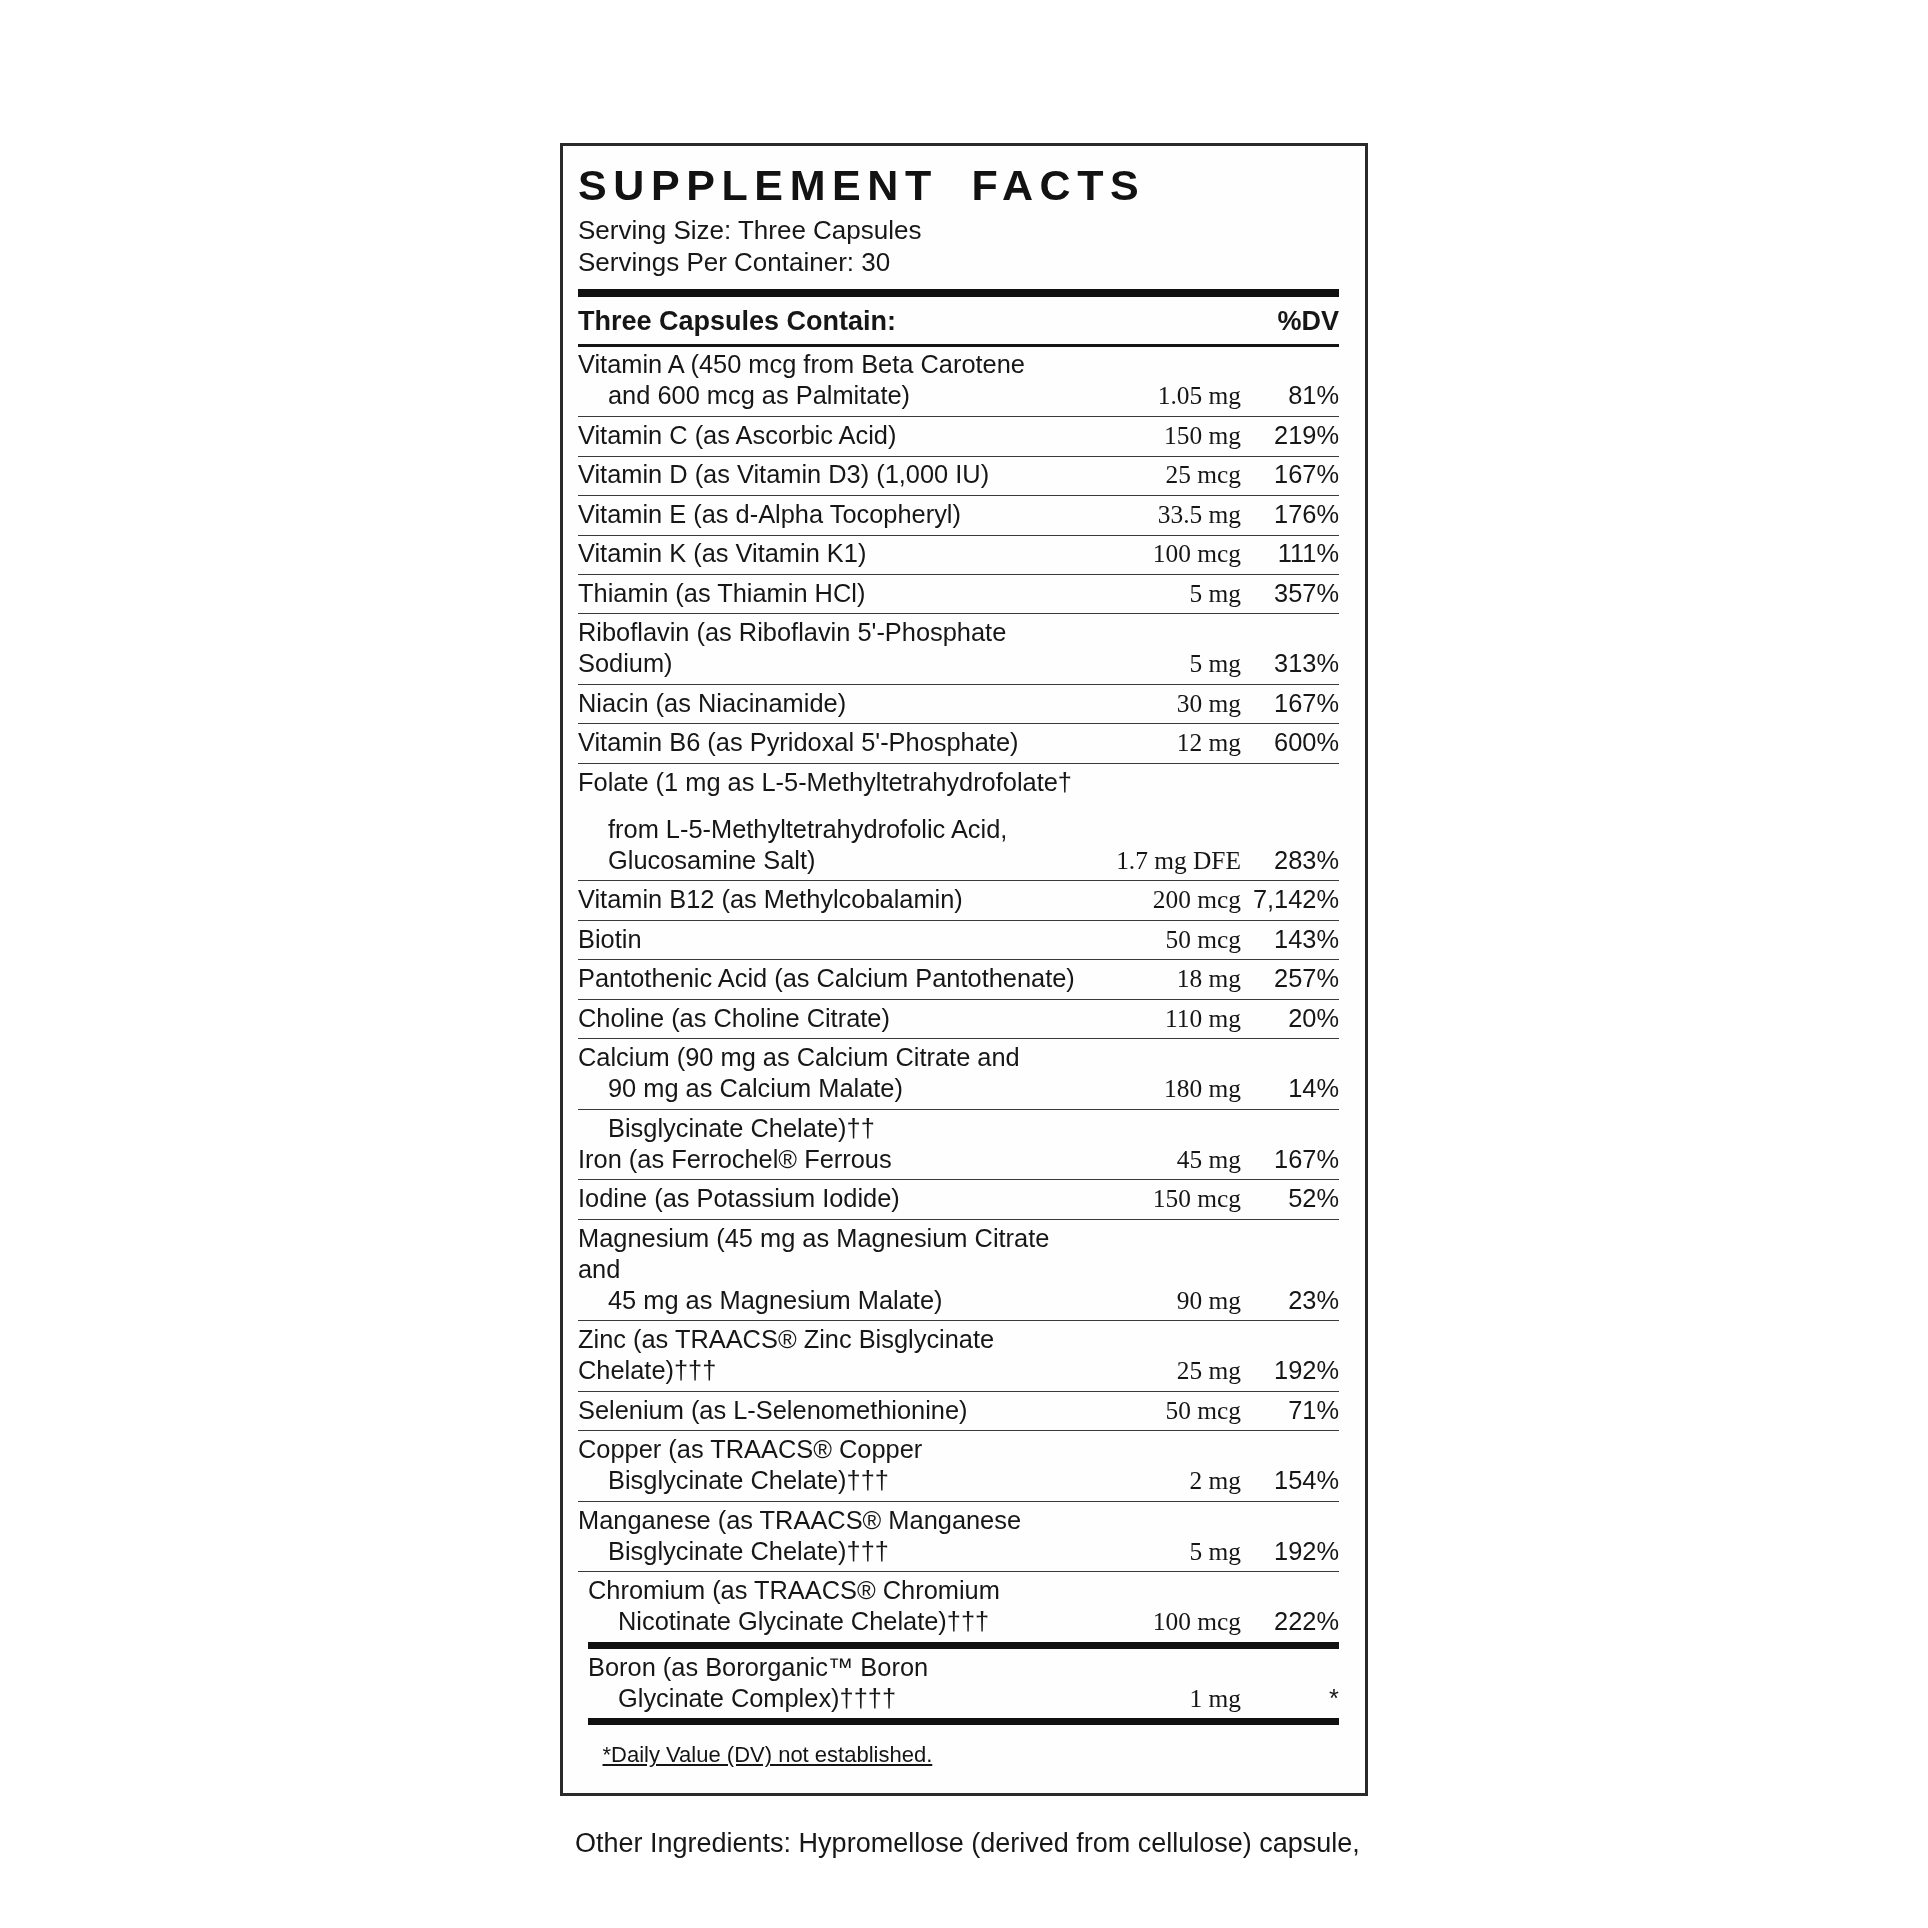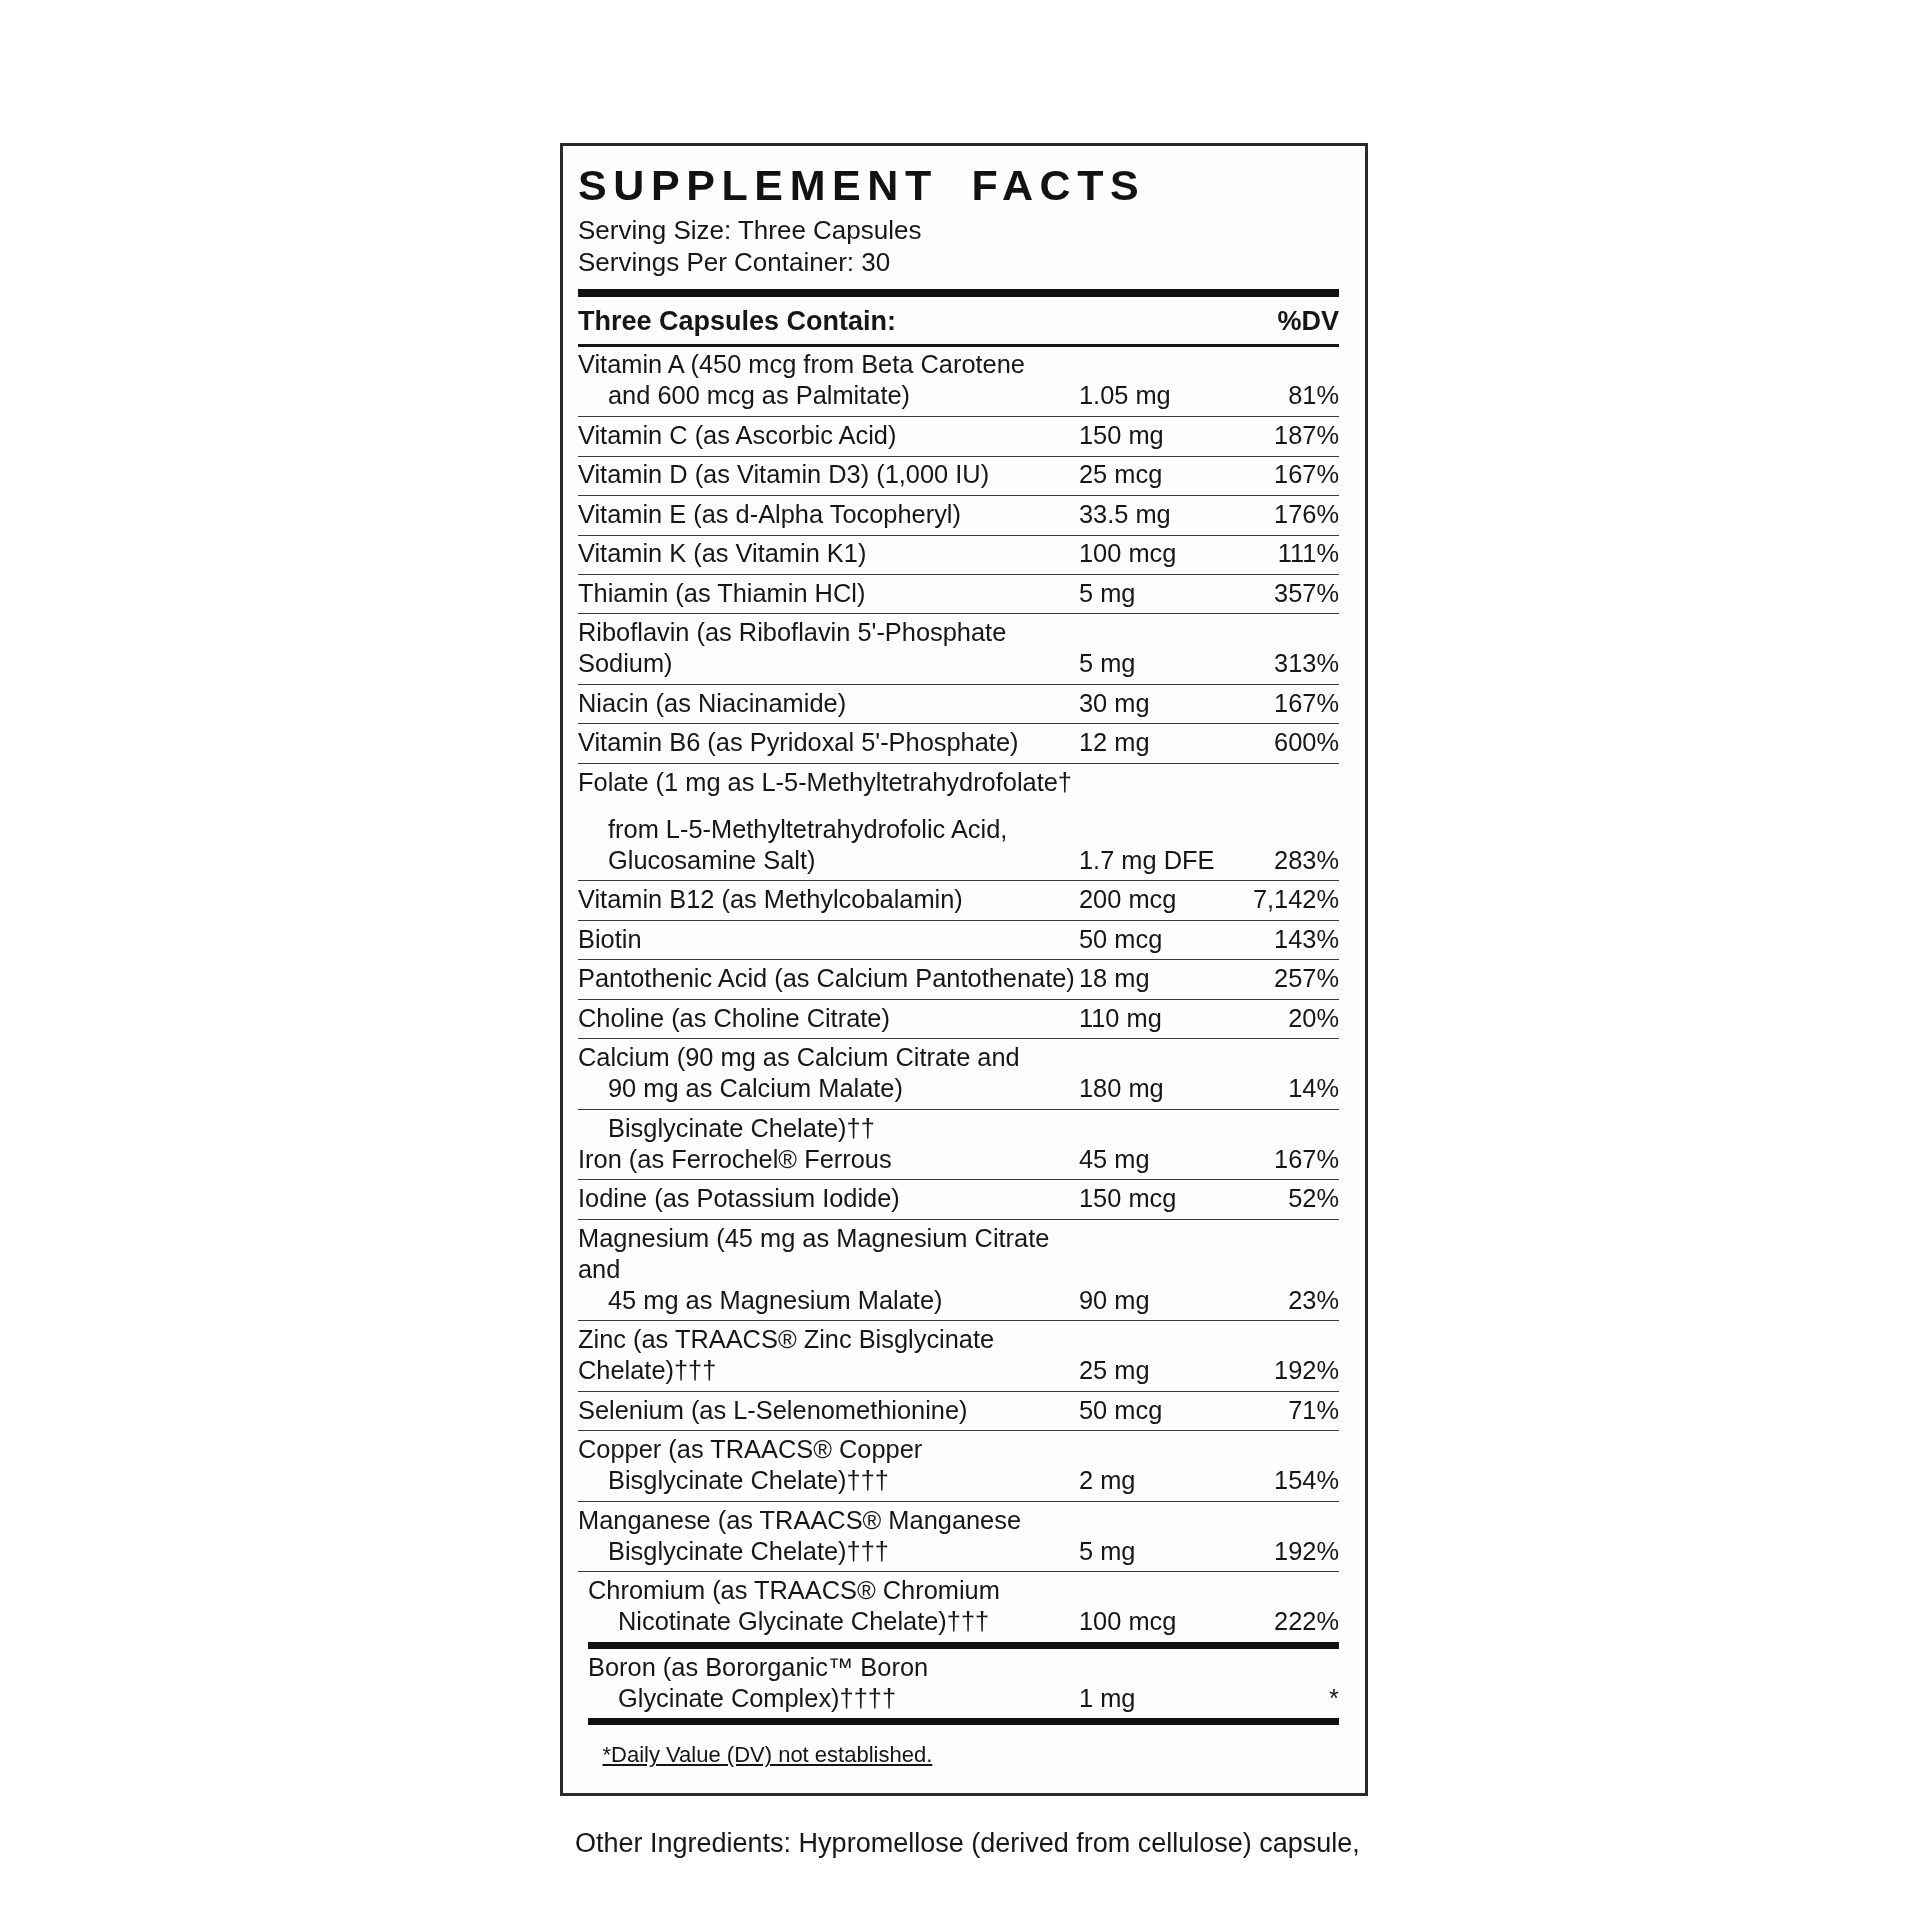--- a/index.html
+++ b/index.html
@@ -30,21 +30,21 @@
   .row{
     display:flex;align-items:flex-end;
     padding:2.8px 0 4.7px 0;border-bottom:1.9px solid #3a3a3a;
     font-size:25.4px;line-height:31px;
   }
   .row.thick-after{border-bottom:7.5px solid #111;margin-left:10px;}
   .row .name{flex:1;min-width:0;}
   .row .line{display:block;}
   .row .line.cont{padding-left:30px;}
   .row .line.gap{margin-top:16px;}
-  .row .amount{width:162px;white-space:nowrap;}
+  .row .amount{width:162px;text-align:right;white-space:nowrap;font-family:Liberation Serif, serif;}
   .row .dv{width:98px;text-align:right;white-space:nowrap;}
   .footnote{font-size:22px;padding:17px 0 24.5px 24.5px;color:#141414;text-decoration:underline;}
   .other-ingredients{
     margin-top:28px;padding-left:15px;font-size:27px;line-height:38px;color:#171717;
   }
 </style>
 </head>
 <body>
 
 <div class="page">
@@ -69,21 +69,21 @@
               <span class="line cont">and 600 mcg as Palmitate)</span>
             </div>
             <div class="amount">1.05 mg</div>
             <div class="dv">81%</div>
           </div>
           <div class="row">
             <div class="name">
               <span class="line">Vitamin C (as Ascorbic Acid)</span>
             </div>
             <div class="amount">150 mg</div>
-            <div class="dv">187%</div>
+            <div class="dv">219%</div>
           </div>
           <div class="row">
             <div class="name">
               <span class="line">Vitamin D (as Vitamin D3) (1,000 IU)</span>
             </div>
             <div class="amount">25 mcg</div>
             <div class="dv">167%</div>
           </div>
           <div class="row">
             <div class="name">

